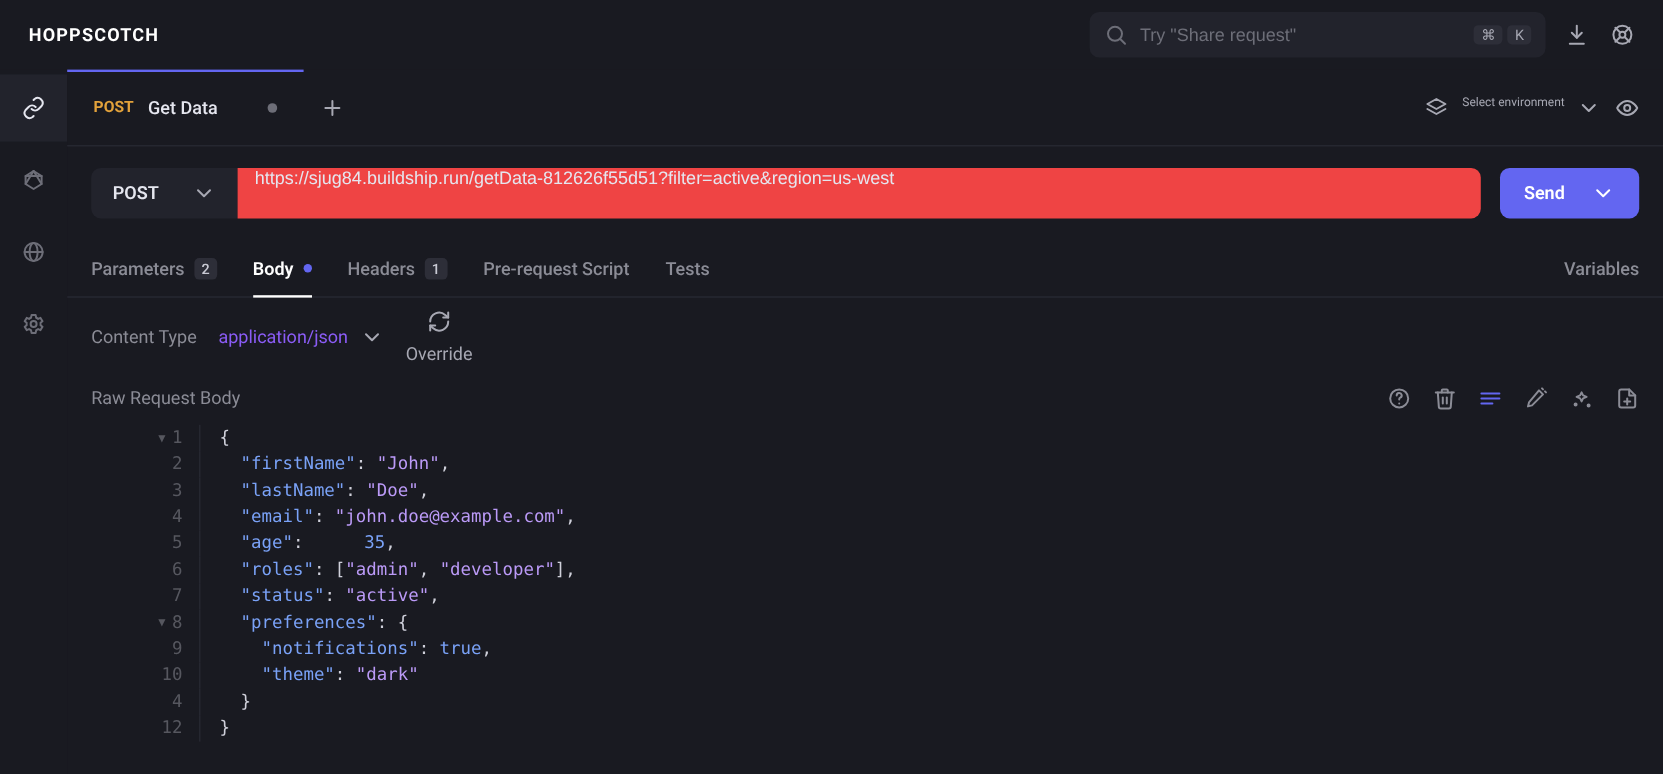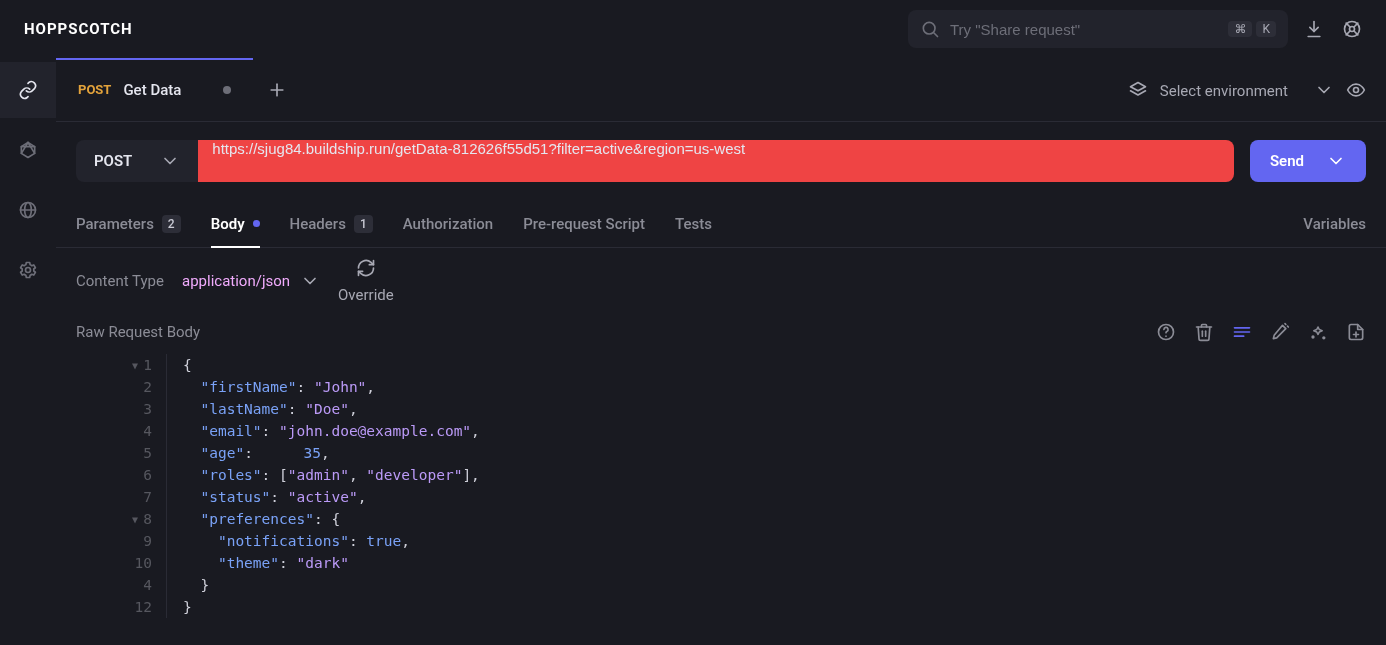--- a/index.html
+++ b/index.html
@@ -23,39 +23,39 @@
   .tabbar { display: flex; align-items: center; height: 64px; padding: 0 10px 0 0; border-bottom: 1px solid #2a2b35; }
   .tab { display: flex; align-items: center; gap: 12px; height: 64px; padding: 0 22px; font-size: 15px; position: relative; }
   .tab.active { color: #e5e6ef; }
   .tab.active::before { content: ""; position: absolute; top: 0; left: 0; right: 0; height: 2px; background: #6366f1; }
   .method-pill { color: #e2a23b; font-weight: 700; font-size: 13px; }
   .tab-title { color: #e5e6ef; font-weight: 500; }
   .dirty-dot { width: 8px; height: 8px; border-radius: 50%; background: #6d6e78; margin-left: 30px; }
   .tab-add { width: 48px; display: flex; align-items: center; justify-content: center; color: #a7a8b3; height: 64px; }
   .tabbar-spacer { flex: 1; }
   .env { display: flex; align-items: center; gap: 12px; color: #a7a8b3; padding: 0 10px; }
-  .env-select { display: flex; align-items: flex-end; gap: 26px; font-size: 15px; }
+  .env-select { display: flex; align-items: flex-start; gap: 10px; font-size: 10px; }
   .chev { color: #a7a8b3; }
   .urlrow { display: flex; align-items: center; gap: 16px; padding: 18px 20px; }
   .method-dd { display: flex; align-items: center; gap: 28px; height: 42px; background: #22232c; border-radius: 8px 0 0 8px; padding: 0 18px; color: #e5e6ef; font-weight: 600; font-size: 15px; }
   .urlwrap { flex: 1; display: flex; align-items: flex-start; height: 42px; background: #ef4444; border-radius: 0 8px 8px 0; padding: 0 14px; margin-left: -16px; }
   .urlwrap input { flex: 1; background: transparent; border: none; color: #e5e6ef; font-size: 15px; outline: none; }
   .send { display: flex; align-items: center; gap: 22px; height: 42px; background: #6366f1; color: #fff; border-radius: 8px; padding: 16px 20px; font-weight: 600; font-size: 15px; }
   .save { display: flex; align-items: center; gap: 10px; height: 42px; background: #22232c; color: #e5e6ef; border-radius: 8px; padding: 0 16px; font-size: 15px; }
   .sections { display: flex; align-items: center; gap: 30px; padding: 0 20px; height: 48px; border-bottom: 1px solid #2a2b35; }
   .sec-tab { display: flex; align-items: center; gap: 8px; color: #8b8c96; font-size: 15px; height: 100%; position: relative; font-weight: 500; }
   .sec-tab.active { color: #fff; font-weight: 600; }
   .sec-tab.active::after { content: ""; position: absolute; bottom: -1px; left: 0; right: 0; height: 2px; background: #fff; }
   .badge { background: #2d2e38; color: #c9cad4; border-radius: 4px; padding: 0 6px; font-size: 12px; min-width: 16px; text-align: center; line-height: 18px; }
   .dot-blue { width: 7px; height: 7px; border-radius: 50%; background: #6366f1; }
   .sections-spacer { flex: 1; }
   .vars-link { color: #8b8c96; font-size: 15px; font-weight: 500; }
   .ctrow { display: flex; align-items: center; gap: 18px; padding: 10px 20px; color: #8b8c96; font-size: 15px; }
   .ct-label { color: #8b8c96; }
-  .ct-dd { display: flex; align-items: center; gap: 10px; color: #f0abfc; }
+  .ct-dd { display: flex; align-items: center; gap: 10px; color: #8b5cf6; }
   .override { display: flex; align-items: center; gap: 8px; color: #a7a8b3; flex-direction: column; }
   .bodyhdr { display: flex; align-items: center; padding: 8px 20px; color: #8b8c96; font-size: 15px; }
   .body-actions { margin-left: auto; display: flex; gap: 18px; color: #8b8c96; align-items: center; }
   .body-actions .icon.active { color: #6366f1; }
   .editor { padding: 4px 0 0 0; font-family: ui-monospace, SFMono-Regular, Menlo, monospace; font-size: 14.5px; line-height: 22px; }
   .line { display: flex; }
   .gutter { width: 110px; text-align: right; color: #56575f; padding-right: 14px; position: relative; user-select: none; }
   .fold { position: absolute; right: 28px; top: 1px; color: #56575f; font-size: 10px; }
   .divider { width: 1px; background: #2a2b35; margin-right: 16px; }
   .code { white-space: pre; }
@@ -216,23 +216,20 @@
       </div>
       <div class="sec-tab active click">
         <span>Body</span>
         <span class="dot-blue"></span>
       </div>
       <div class="sec-tab click">
         <span>Headers</span>
         <span class="badge">1</span>
       </div>
       <div class="sec-tab click">
-        <span>Authorization</span>
-      </div>
-      <div class="sec-tab click">
         <span>Pre-request Script</span>
       </div>
       <div class="sec-tab click">
         <span>Tests</span>
       </div>
       <div class="sections-spacer"></div>
       <div class="vars-link click">Variables</div>
     </div>
 
     <div class="ctrow">

